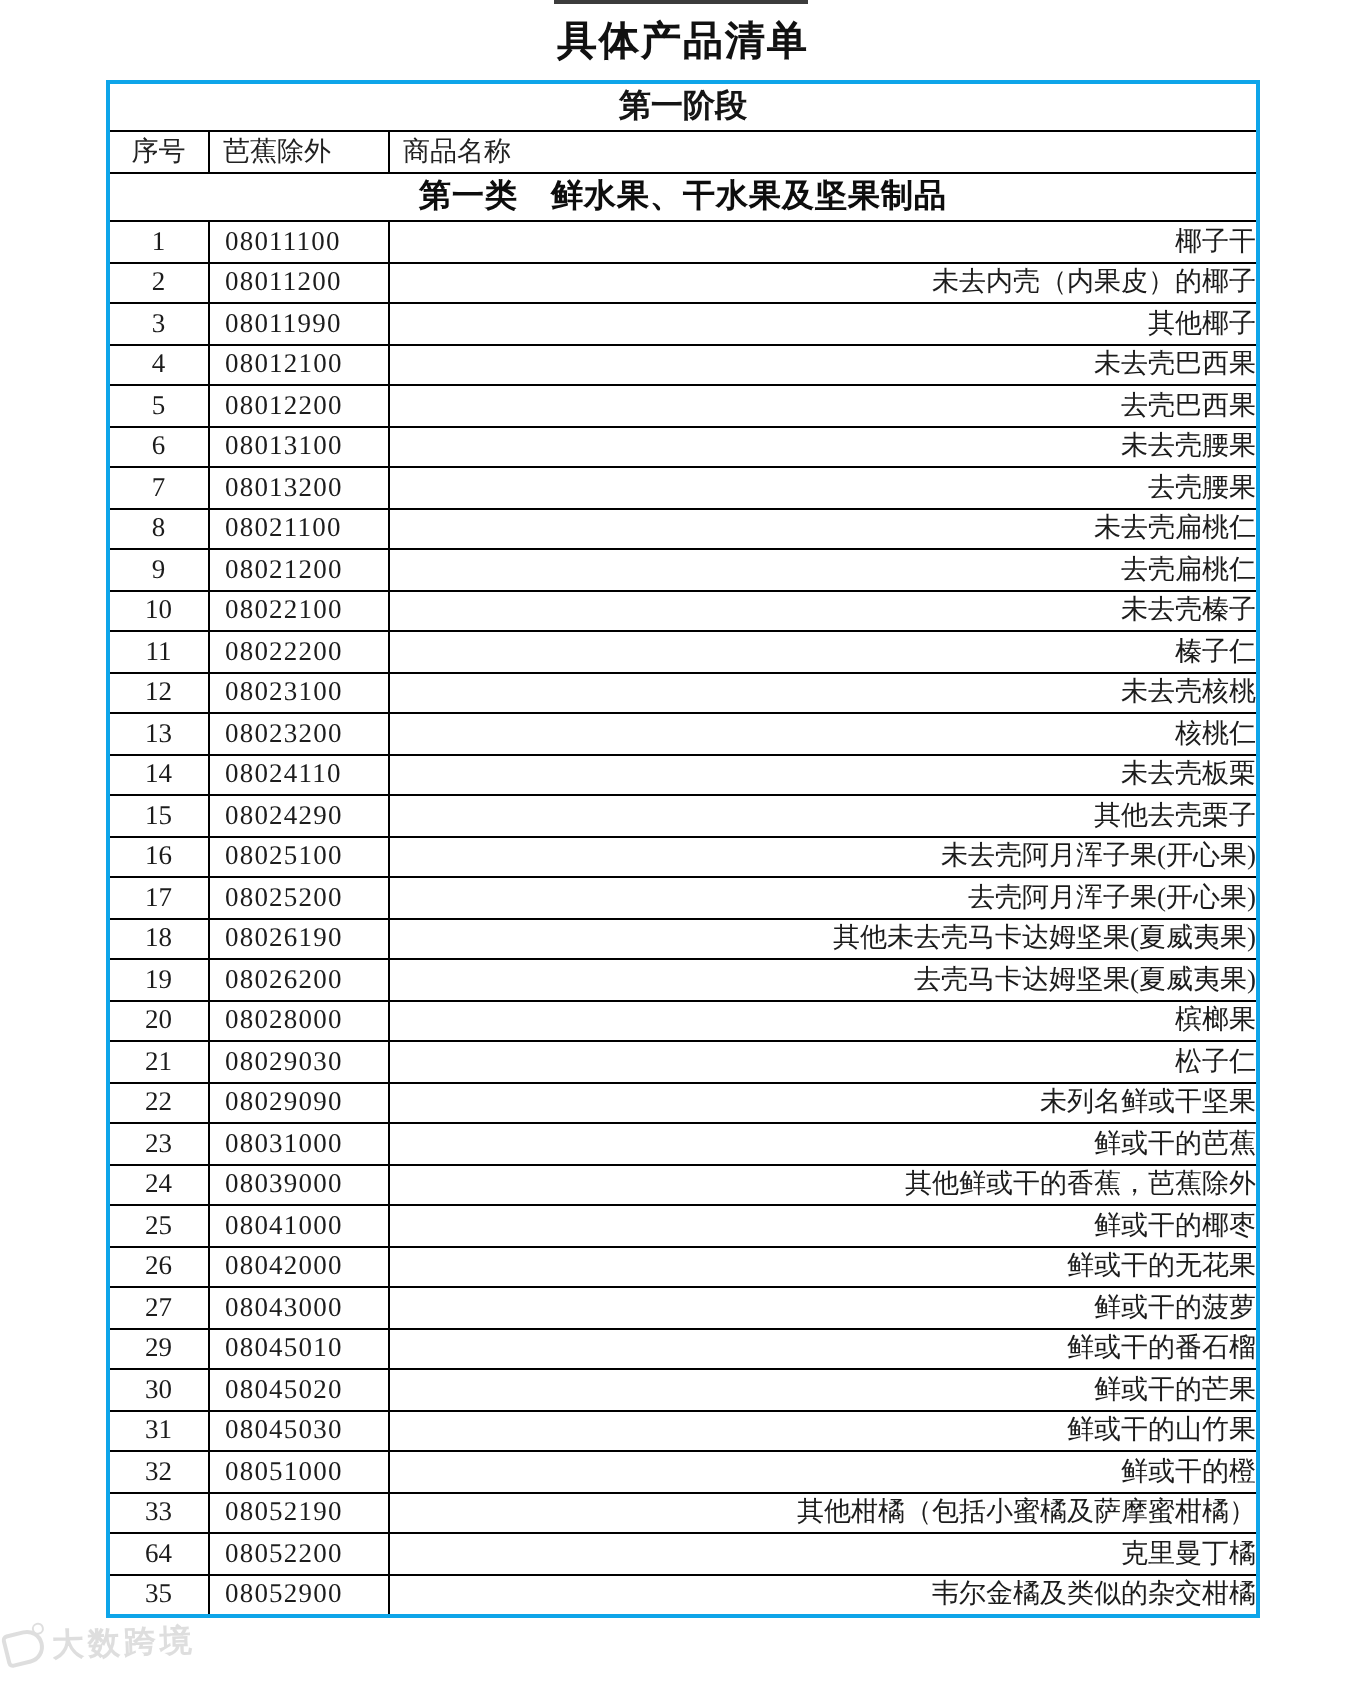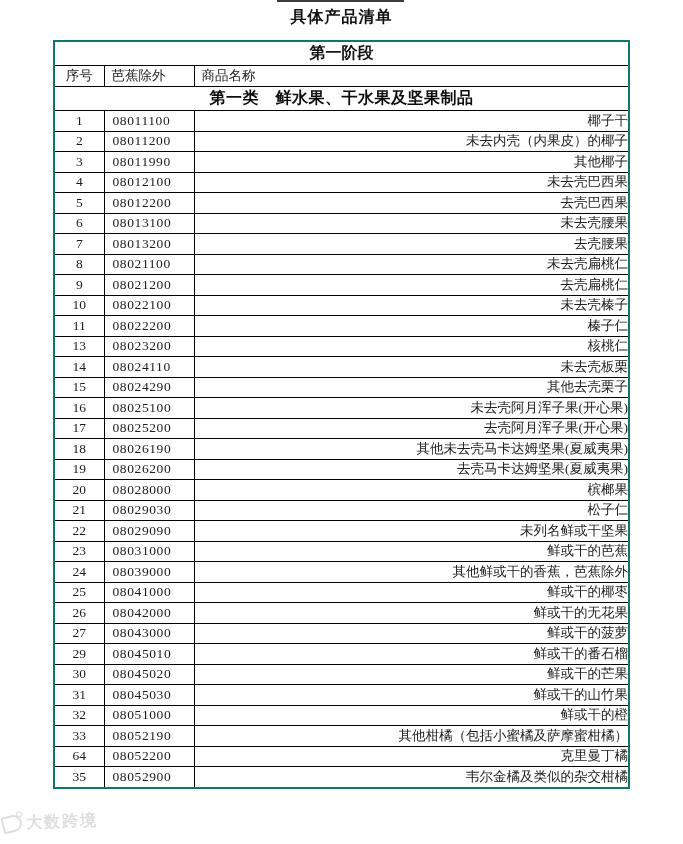--- a/index.html
+++ b/index.html
@@ -25,32 +25,32 @@
   }
   .title {
     position: absolute;
     top: 7px;
     left: 0;
     width: 683px;
     margin: 0;
     text-align: center;
     font-family: "Liberation Sans", sans-serif;
     font-weight: bold;
-    font-size: 16px;
+    font-size: 20px;
     letter-spacing: 1px;
     color: #111111;
   }
   table.product-table {
     position: absolute;
     left: 53px;
     top: 40px;
     width: 577px;
     border-collapse: collapse;
     table-layout: fixed;
-    border: 2px solid #0f766e;
+    border: 2px solid #0ea5e9;
     background: #ffffff;
   }
   .product-table th, .product-table td {
     border: 1px solid #000;
     overflow: hidden;
     white-space: nowrap;
   }
   .cols-row th {
     height: 20px;
     font-weight: normal;
@@ -204,20 +204,25 @@
         <td class="c1">10</td>
         <td class="c2">08022100</td>
         <td class="c3">未去壳榛子</td>
       </tr>
       <tr>
         <td class="c1">11</td>
         <td class="c2">08022200</td>
         <td class="c3">榛子仁</td>
       </tr>
       <tr>
+        <td class="c1">12</td>
+        <td class="c2">08023100</td>
+        <td class="c3">未去壳核桃</td>
+      </tr>
+      <tr>
         <td class="c1">13</td>
         <td class="c2">08023200</td>
         <td class="c3">核桃仁</td>
       </tr>
       <tr>
         <td class="c1">14</td>
         <td class="c2">08024110</td>
         <td class="c3">未去壳板栗</td>
       </tr>
       <tr>

